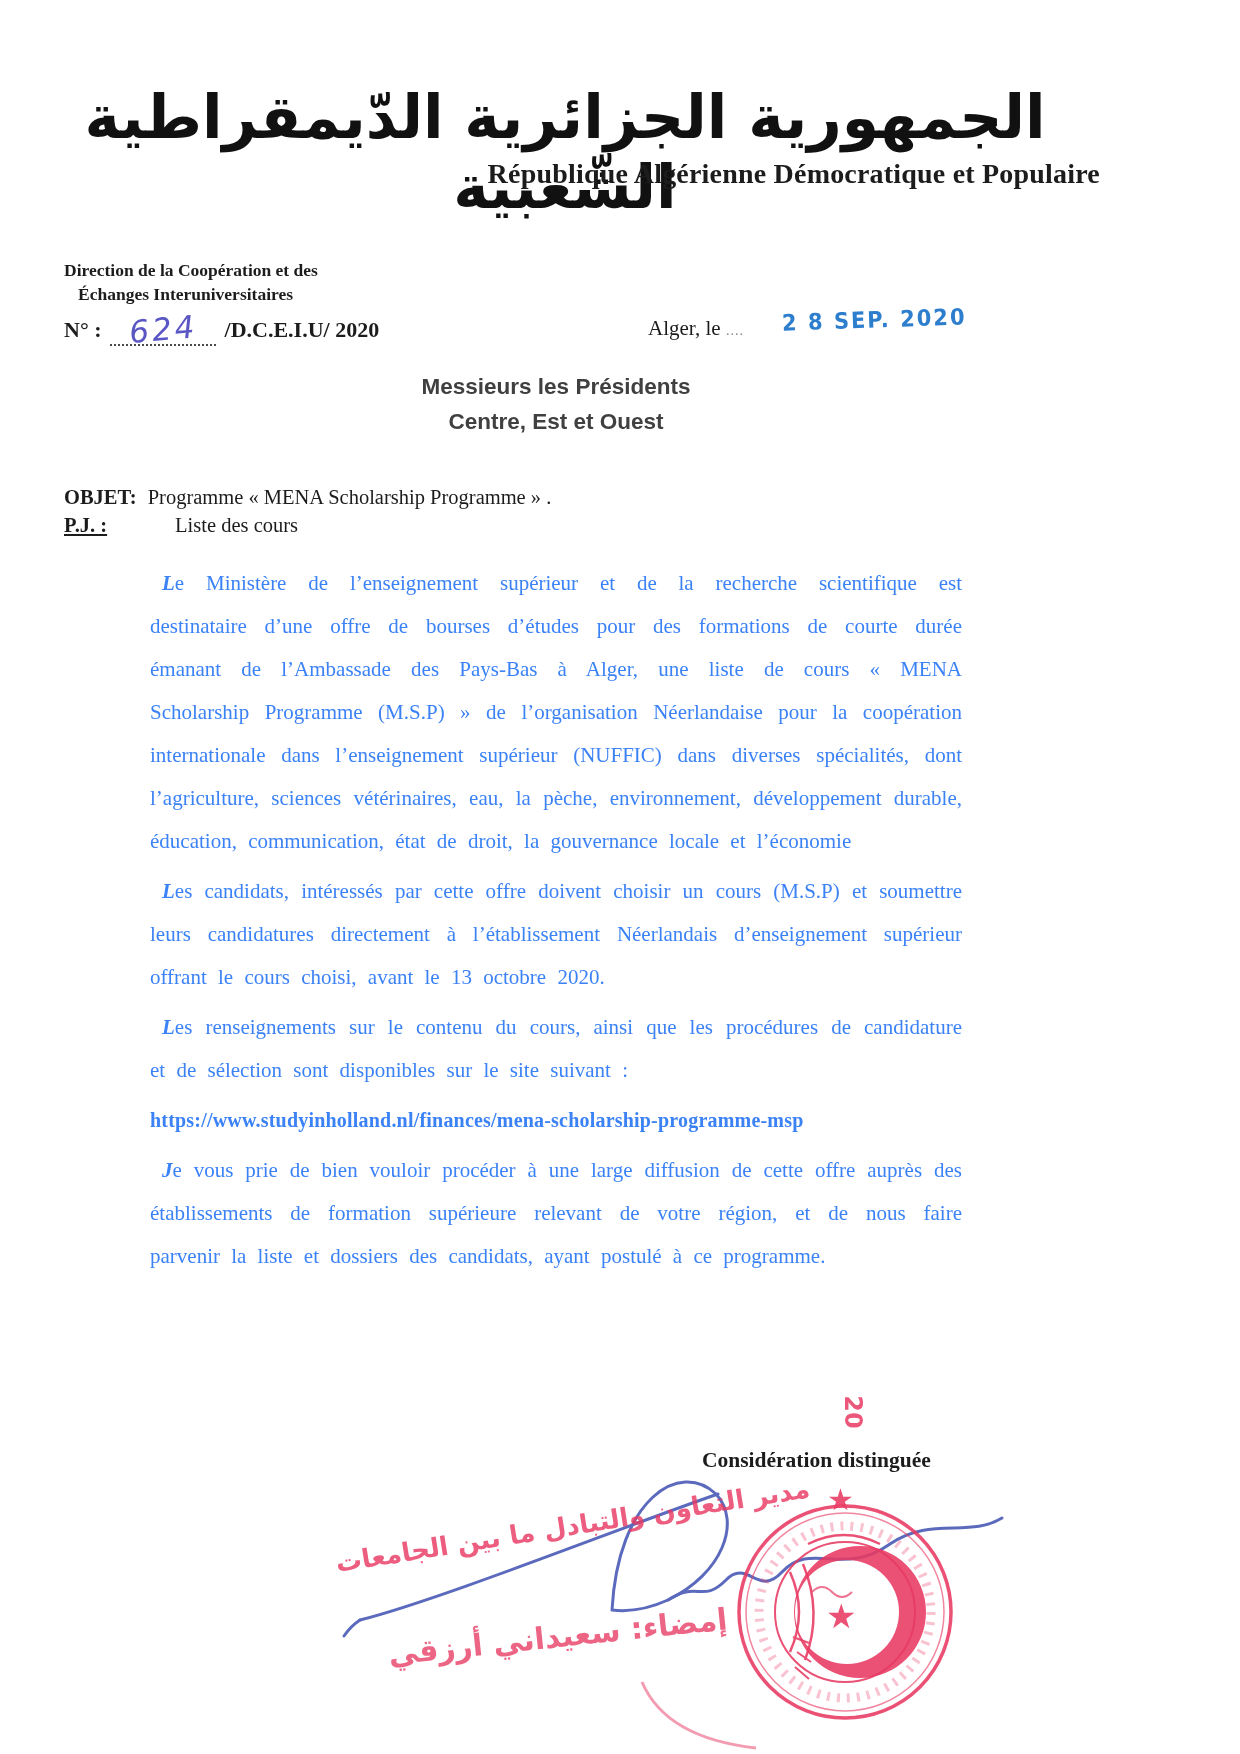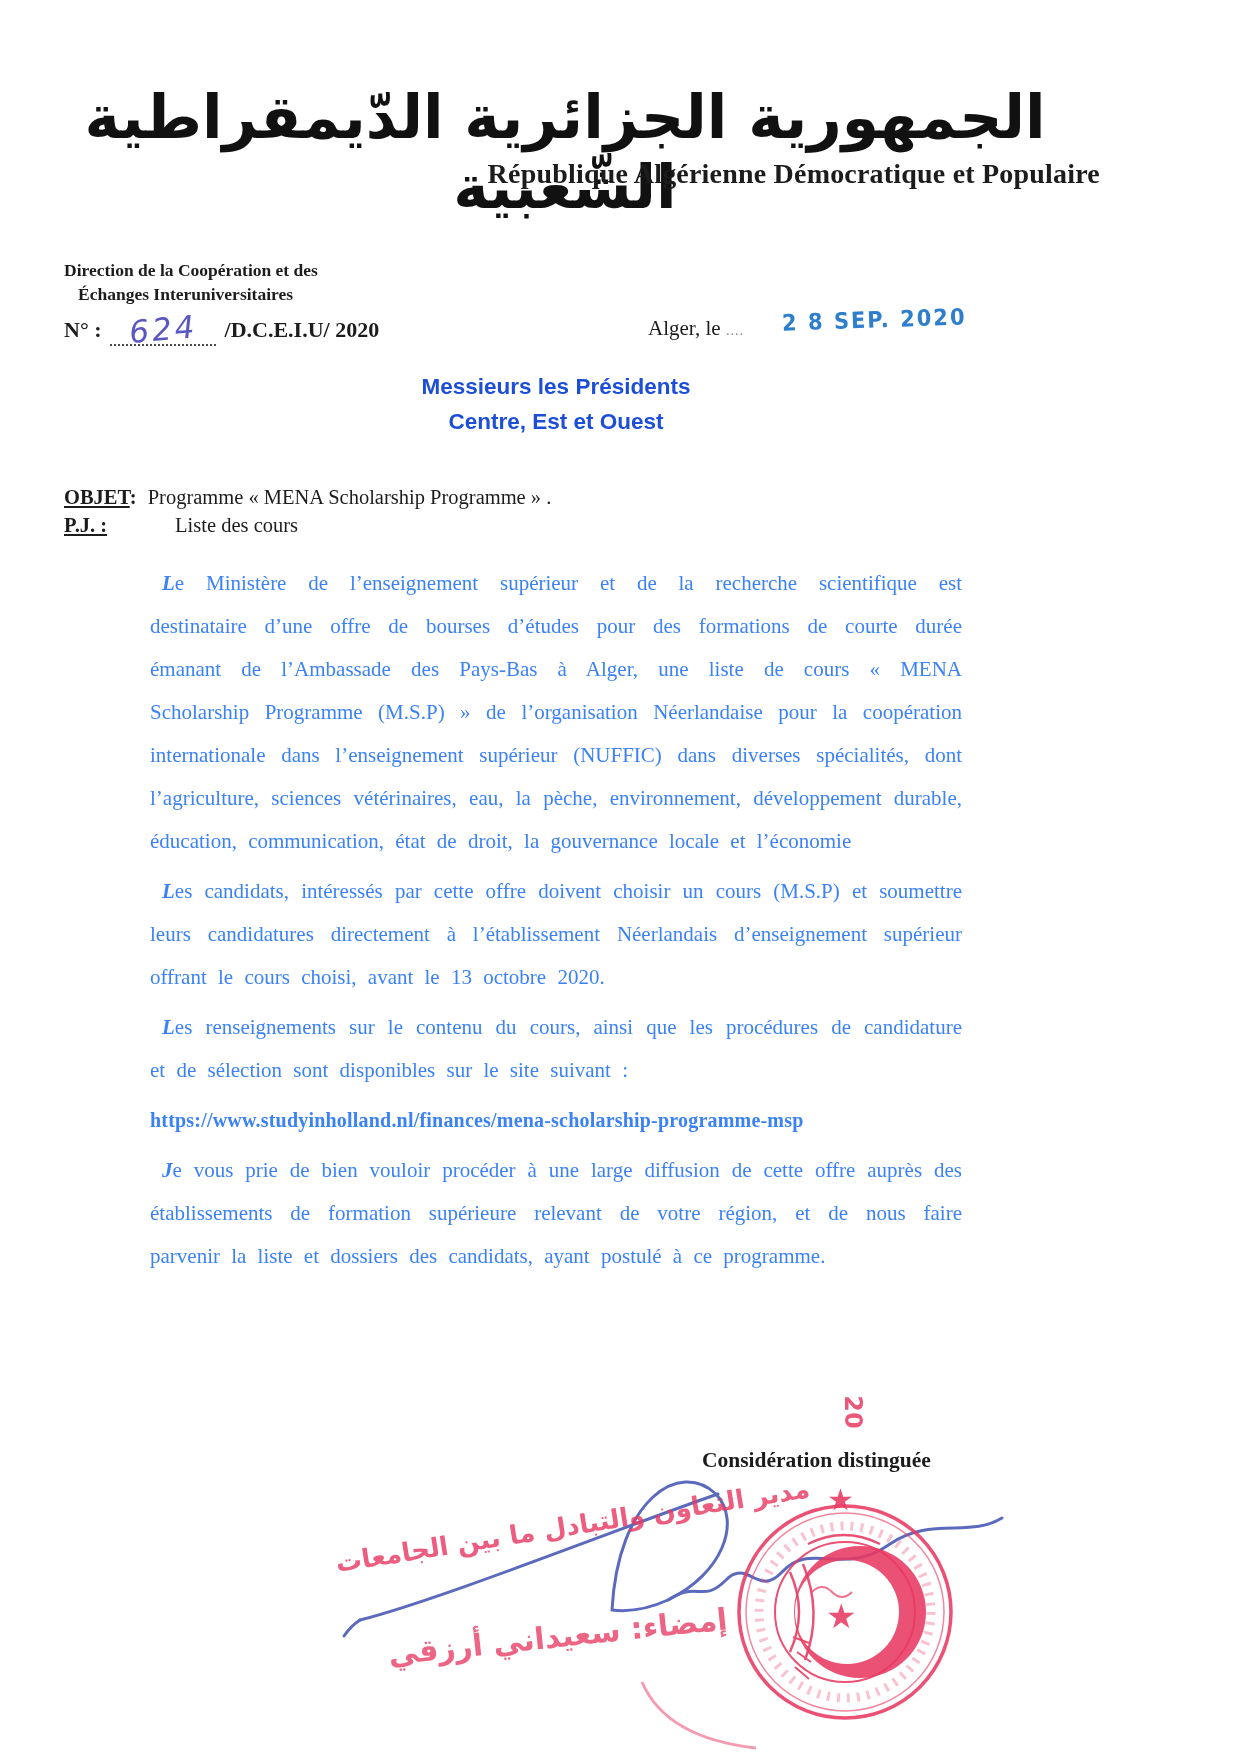--- a/index.html
+++ b/index.html
@@ -46,25 +46,25 @@
   .date-stamp {
     position:absolute; top:-8px; left:134px;
     font-family:"DejaVu Sans", sans-serif; font-weight:700; font-size:21px;
     color:#2e7ece; letter-spacing:2px; white-space:nowrap;
     transform:rotate(-2deg) scaleY(1.08);
   }
   
   .addressee {
     position:absolute; top:369px; left:150px; width:812px; text-align:center;
     font-family:"Liberation Sans", sans-serif; font-weight:700;
-    font-size:22.5px; line-height:35px; color:#1d4ed8;
+    font-size:22.5px; line-height:35px; color:#404040;
   }
   
   .objet-line { position:absolute; top:486px; left:64px; font-size:20.5px; white-space:nowrap; }
-  .objet-label { font-weight:700; text-decoration:underline; }
+  .objet-label { font-weight:700; }
   .objet-sep { font-weight:700; }
   .objet-text { margin-left:6px; }
   .pj-line { position:absolute; top:514px; left:64px; font-size:20.5px; white-space:nowrap; }
   .pj-label { font-weight:700; text-decoration:underline; display:inline-block; margin-right:68px; }
   
   .body-text {
     position:absolute; top:562px; left:150px; width:812px;
     font-size:21px; text-align:justify; color:#3b82f6;
   }
   .body-text p { margin:0 0 7px 0; line-height:43px; text-indent:12px; word-spacing:6px; }

